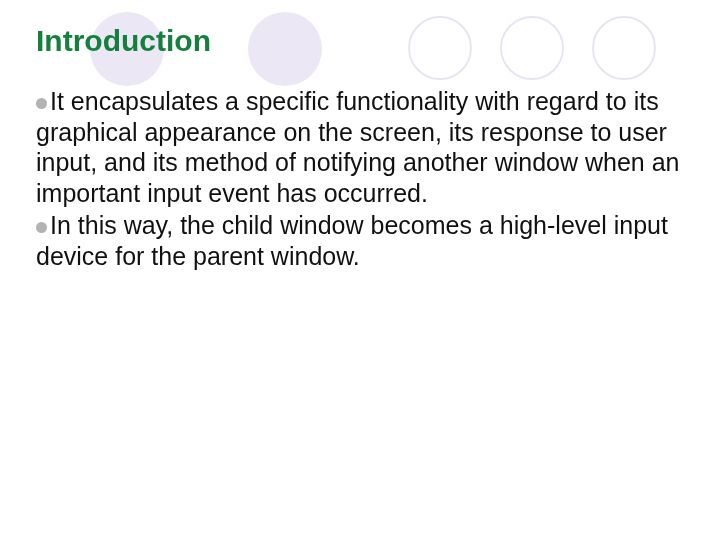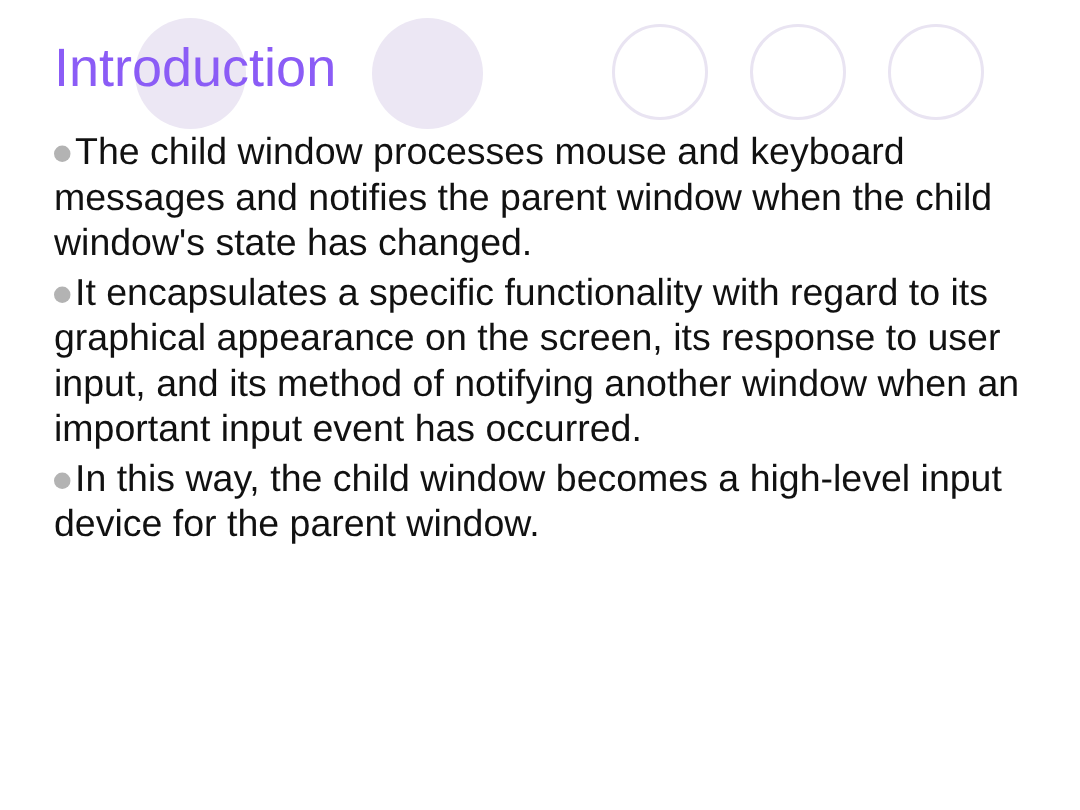--- a/index.html
+++ b/index.html
@@ -19,23 +19,23 @@
     pointer-events: none;
   }
   .circ {
     position: absolute;
     border-radius: 50%;
   }
   .title {
     position: absolute;
     top: 24px;
     left: 36px;
-    font-size: 36px;
-    color: #8b5cf6;
-    font-weight: 400;
+    font-size: 30px;
+    color: #15803d;
+    font-weight: 700;
   }
   .content {
     position: absolute;
     top: 86px;
     left: 36px;
     right: 36px;
   }
   .item {
     font-size: 25px;
     color: #111111;
@@ -60,21 +60,18 @@
   <div class="circ" style="width:74px;height:74px;left:248px;top:4px;background:#ece7f4;"></div>
   <div class="circ" style="width:64px;height:64px;left:408px;top:8px;border:2px solid #e9e4f2;"></div>
   <div class="circ" style="width:64px;height:64px;left:500px;top:8px;border:2px solid #e9e4f2;"></div>
   <div class="circ" style="width:64px;height:64px;left:592px;top:8px;border:2px solid #e9e4f2;"></div>
 </div>
 
 <div class="title">Introduction</div>
 
 <div class="content">
   <div class="item">
-    <span class="bullet-dot"></span><span>The child window processes mouse and keyboard messages and notifies the parent window when the child window's state has changed.</span>
-  </div>
-  <div class="item">
     <span class="bullet-dot"></span><span>It encapsulates a specific functionality with regard to its graphical appearance on the screen, its response to user input, and its method of notifying another window when an important input event has occurred.</span>
   </div>
   <div class="item">
     <span class="bullet-dot"></span><span>In this way, the child window becomes a high-level input device for the parent window.</span>
   </div>
 </div>
 
 </body></html>

